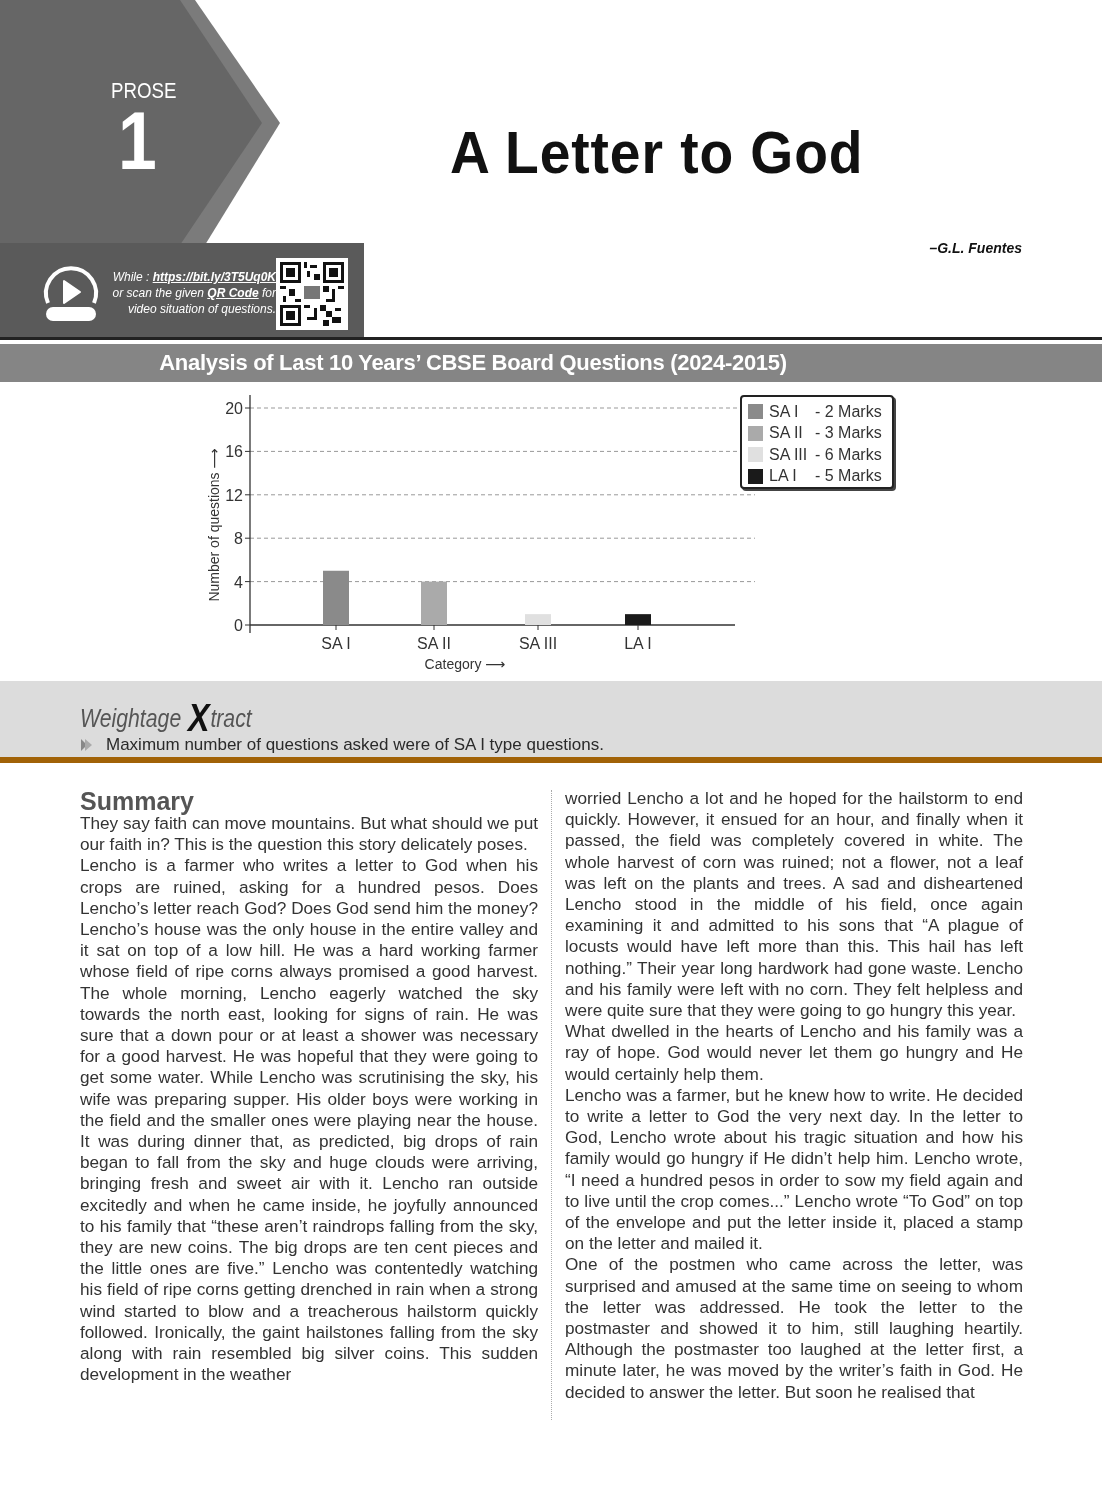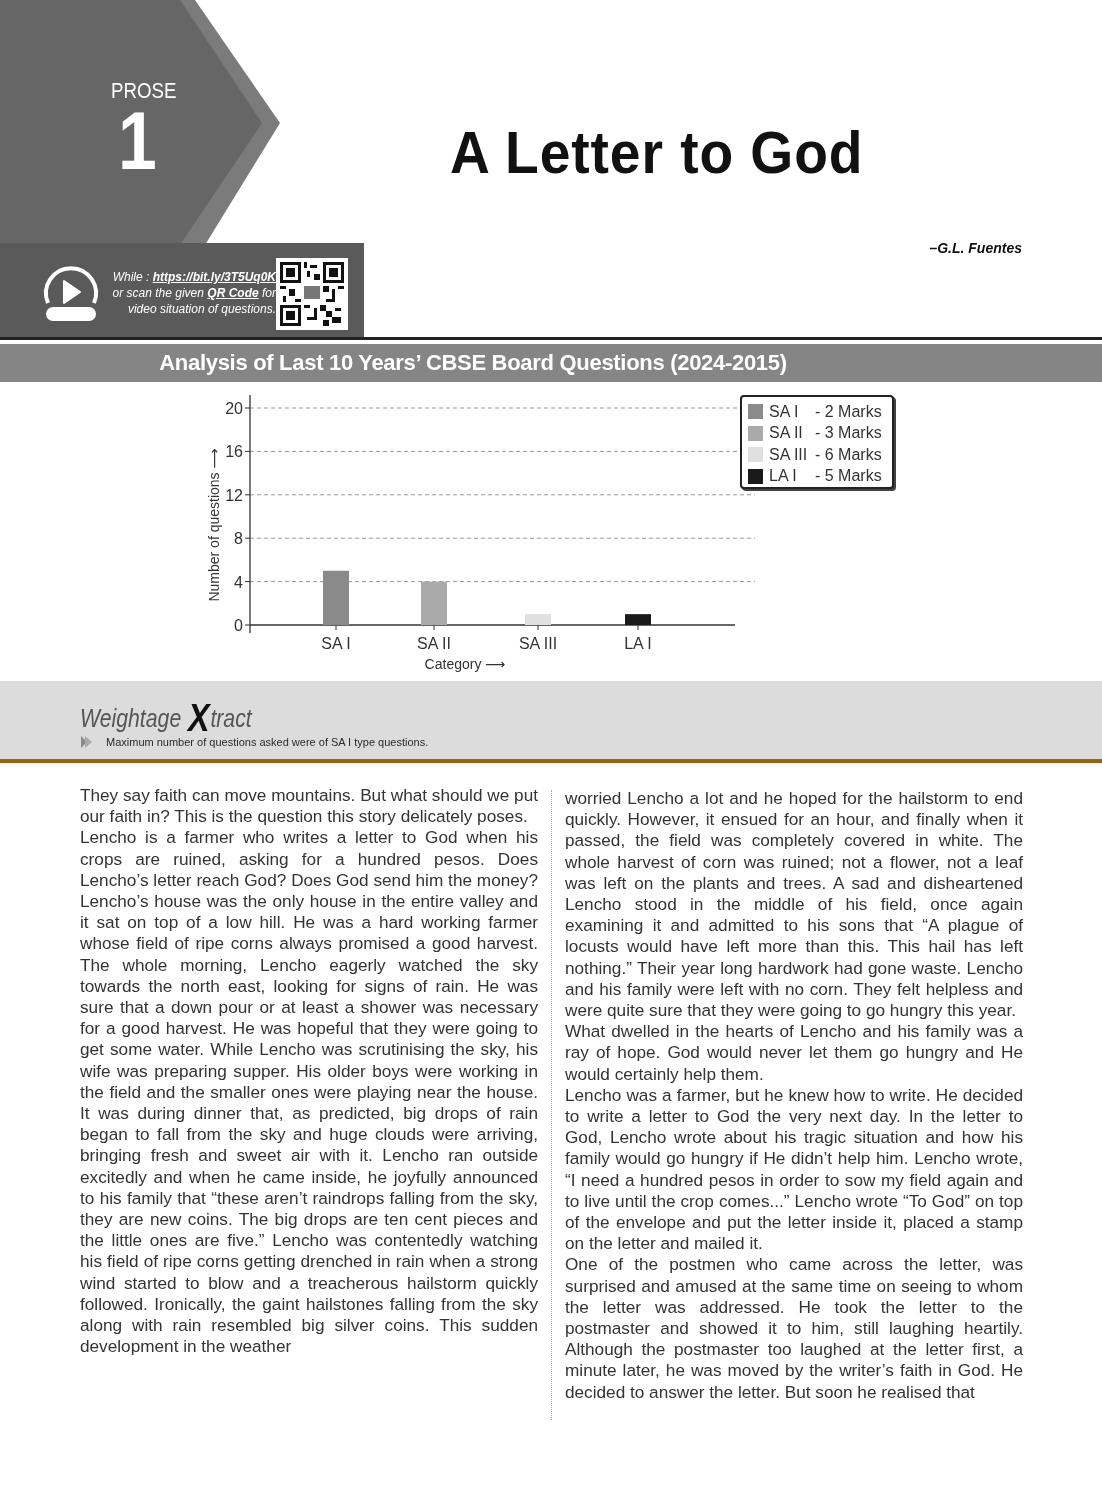--- a/index.html
+++ b/index.html
@@ -32,24 +32,24 @@
   
   .chart { position: absolute; left: 190px; top: 385px; width: 720px; height: 295px; }
   .chart svg { position: absolute; left: 0; top: 0; overflow: visible; }
   .legend { position: absolute; left: 740px; top: 395px; width: 154px; height: 94px; border: 2px solid #222; border-radius: 4px; box-shadow: 2px 2px 0 #444; background: #fff; padding: 4px 6px; }
   .legend-row { display: flex; align-items: center; height: 21.5px; font-size: 16px; color: #333; }
   .legend-swatch { width: 15px; height: 15px; margin-right: 6px; flex: none; }
   .legend-name { width: 46px; }
   .legend-marks { white-space: nowrap; }
 
   
-  .weightage { position: absolute; left: 0; top: 681px; width: 1102px; height: 82px; background: #dcdcdc; border-bottom: 4px solid #a16207; }
+  .weightage { position: absolute; left: 0; top: 681px; width: 1102px; height: 82px; background: #dcdcdc; border-bottom: 6px solid #a16207; }
   .weightage-title { position: absolute; left: 80px; top: 12px; font-size: 25px; font-style: italic; color: #555; font-family: "Liberation Sans", sans-serif; transform: scaleX(0.85); transform-origin: left; }
   .weightage-x { font-size: 38px; font-weight: bold; color: #111; font-style: italic; position: relative; top: 4px; margin: 0 1px; }
-  .weightage-point { position: absolute; left: 80px; top: 54px; font-size: 11px; color: #2a2a2a; display: flex; align-items: center; }
+  .weightage-point { position: absolute; left: 80px; top: 54px; font-size: 17px; color: #2a2a2a; display: flex; align-items: center; }
   .arrow-icon { width: 14px; height: 14px; margin-right: 12px; }
 
   
   .col { position: absolute; top: 785px; width: 458px; font-size: 17.2px; line-height: 21.2px; color: #333; text-align: justify; }
   .col-left { left: 80px; }
   .col-right { left: 565px; top: 788px; }
   .col p { text-align: justify; }
   .summary-heading { font-size: 25px; font-weight: bold; color: #555; line-height: 32px; margin-bottom: -4px; }
   .divider { position: absolute; left: 551px; top: 790px; width: 0; height: 630px; border-left: 1px dotted #aaa; }
 </style>
@@ -192,20 +192,21 @@
   <div class="weightage-point">
     <svg class="arrow-icon" viewBox="0 0 14 14">
       <polygon points="1,1 7,7 1,13" fill="#888"></polygon>
       <polygon points="5,1 12,7 5,13" fill="#aaa"></polygon>
     </svg>
     <span>Maximum number of questions asked were of SA I type questions.</span>
   </div>
 </div>
 
 <div class="col col-left">
+  <h2 class="summary-heading">Summary</h2>
   <p>They say faith can move mountains. But what should we put our faith in? This is the question this story delicately poses.</p>
   <p>Lencho is a farmer who writes a letter to God when his crops are ruined, asking for a hundred pesos. Does Lencho’s letter reach God? Does God send him the money? Lencho’s house was the only house in the entire valley and it sat on top of a low hill. He was a hard working farmer whose field of ripe corns always promised a good harvest. The whole morning, Lencho eagerly watched the sky towards the north east, looking for signs of rain. He was sure that a down pour or at least a shower was necessary for a good harvest. He was hopeful that they were going to get some water. While Lencho was scrutinising the sky, his wife was preparing supper. His older boys were working in the field and the smaller ones were playing near the house. It was during dinner that, as predicted, big drops of rain began to fall from the sky and huge clouds were arriving, bringing fresh and sweet air with it. Lencho ran outside excitedly and when he came inside, he joyfully announced to his family that “these aren’t raindrops falling from the sky, they are new coins. The big drops are ten cent pieces and the little ones are five.” Lencho was contentedly watching his field of ripe corns getting drenched in rain when a strong  wind started to blow and a treacherous hailstorm quickly followed. Ironically, the gaint hailstones falling from the sky along with rain resembled big silver coins. This sudden development in the weather</p>
 </div>
 <div class="divider"></div>
 <div class="col col-right">
   <p>worried Lencho a lot and he hoped for the hailstorm to end quickly. However, it ensued for an hour, and finally when it passed, the field was completely covered in white. The whole harvest of corn was ruined; not a flower, not a leaf was left on the plants and trees. A sad and disheartened Lencho stood in the middle of his field, once again examining it and admitted to his sons that “A plague of locusts would have left more than this. This hail has left nothing.” Their year long hardwork had gone waste. Lencho and his family were left with no corn. They felt helpless and were quite sure that they were going to go hungry this year.</p>
   <p>What dwelled in the hearts of Lencho and his family was a ray of hope. God would never let them go hungry and He would certainly help them.</p>
   <p>Lencho was a farmer, but he knew how to write. He decided to write  a letter to God the very next day. In the letter to God, Lencho wrote about his tragic situation and how his family would go hungry if He didn’t help him. Lencho wrote, “I need a hundred pesos in order to sow my field again and to live until the crop comes...” Lencho wrote “To God” on top of the envelope and put the letter inside it, placed a stamp on the letter and mailed it.</p>
   <p>One of the postmen who came across the letter, was surprised and amused at the same time on seeing to whom the letter was addressed. He took the letter to the postmaster and showed it to him, still laughing heartily. Although the postmaster too laughed at the letter first, a minute later, he was moved by the writer’s faith in God. He decided to answer the letter. But soon he realised that</p>
 </div>

